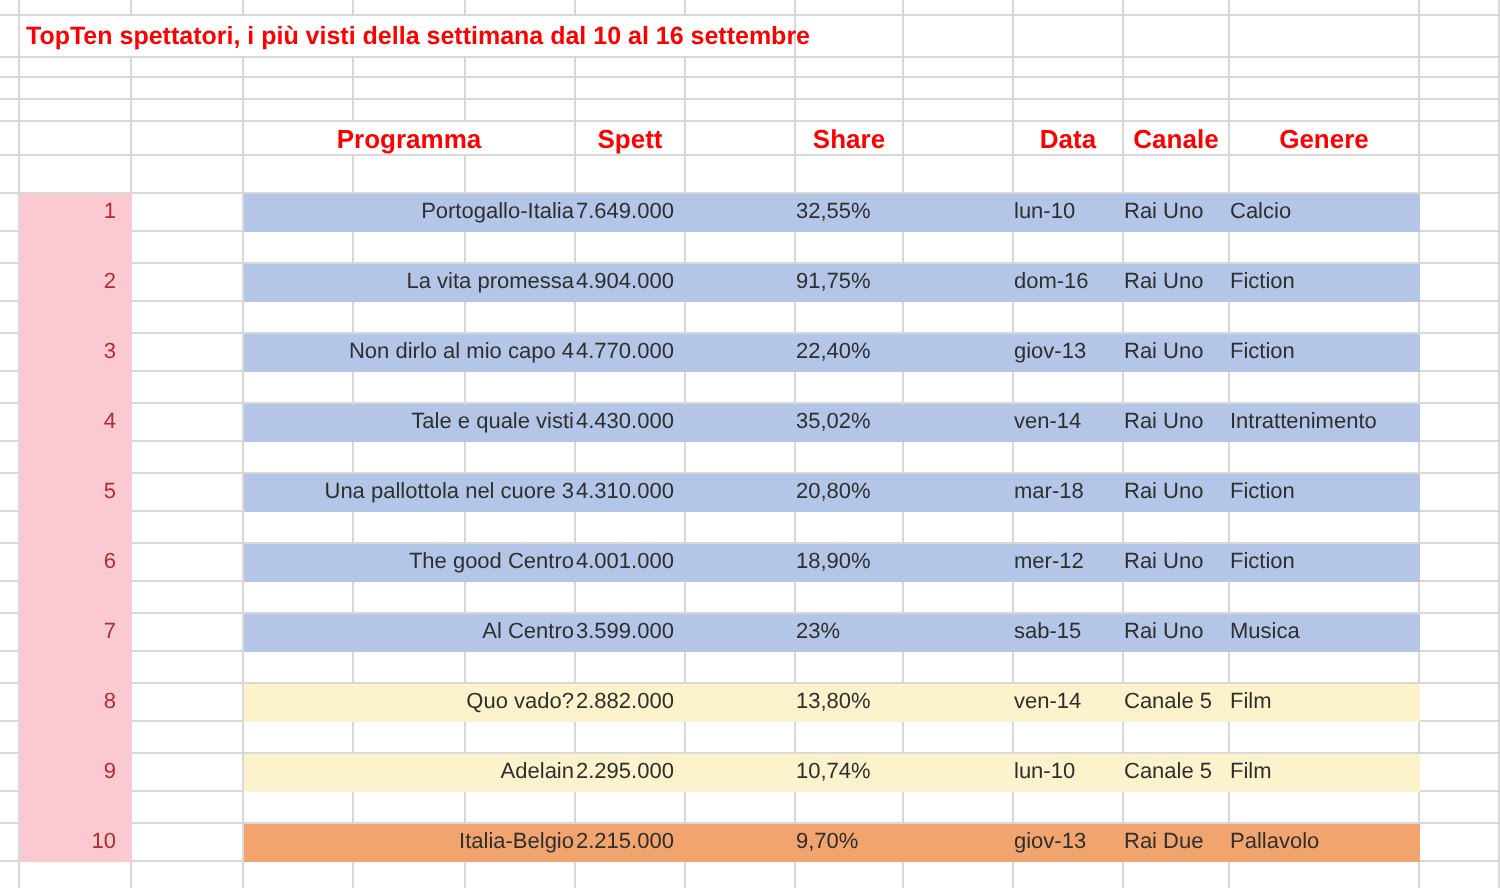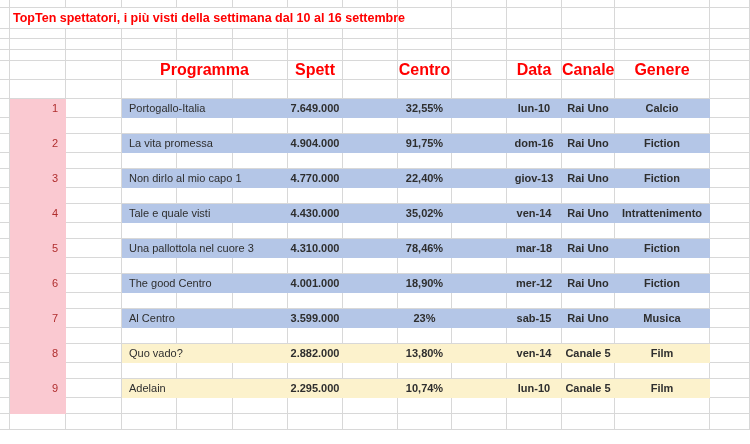--- a/index.html
+++ b/index.html
@@ -44,29 +44,29 @@
   tr.h17 { height: 17px; }
   tr.h19 { height: 19px; }
   tr.h16 { height: 16px; }
 
   
   td.pink { background: var(--pink); border-color: var(--pink); }
   td.num  { color: var(--numred); text-align: right; padding-right: 7px; }
 
   
   td.band { background: var(--band); border-color: var(--band); }
-  td.prog { text-align: left; padding-left: 7px; }
-  td.ctr  { text-align: center; font-weight: bold; }
+  td.prog { text-align: right; padding-left: 7px; }
+  td.ctr  { text-align: left; }
 
   
   td.hdr {
     color: var(--red);
     font-weight: 700;
     text-align: center;
-    font-size: 16px;
+    font-size: 13px;
   }
 
   
   td.title-cell { vertical-align: middle; }
   .title-text {
     display: inline-block;
     color: var(--red);
     font-weight: 700;
     font-size: 12.5px;
     white-space: nowrap;
@@ -172,21 +172,21 @@
           <td class="filler"></td>
         </tr>
 
       <tr class="h17">
         <td class="filler"></td>
         <td class="filler"></td>
         <td class="filler"></td>
         <td class="hdr" colspan="3">Programma</td>
         <td class="hdr">Spett</td>
         <td class="filler"></td>
-        <td class="hdr">Centro</td>
+        <td class="hdr">Share</td>
         <td class="filler"></td>
         <td class="hdr">Data</td>
         <td class="hdr">Canale</td>
         <td class="hdr">Genere</td>
         <td class="filler"></td>
       </tr>
 
       <tr class="h19">
           <td class="filler"></td>
           <td class="filler"></td>
@@ -261,21 +261,21 @@
     <td class="filler"></td>
     <td class="filler"></td>
     <td class="filler"></td>
     <td class="filler"></td>
     <td class="filler"></td>
   </tr>
         <tr class="h19" style="--band: #b4c6e7;">
     <td class="filler"></td>
     <td class="pink num">3</td>
     <td class="filler"></td>
-    <td class="band prog" colspan="3">Non dirlo al mio capo 1</td>
+    <td class="band prog" colspan="3">Non dirlo al mio capo 4</td>
     <td class="band ctr">4.770.000</td>
     <td class="band"></td>
     <td class="band ctr">22,40%</td>
     <td class="band"></td>
     <td class="band ctr">giov-13</td>
     <td class="band ctr">Rai Uno</td>
     <td class="band ctr">Fiction</td>
     <td class="filler"></td>
   </tr>
         <tr class="h16">
@@ -324,21 +324,21 @@
     <td class="filler"></td>
     <td class="filler"></td>
   </tr>
         <tr class="h19" style="--band: #b4c6e7;">
     <td class="filler"></td>
     <td class="pink num">5</td>
     <td class="filler"></td>
     <td class="band prog" colspan="3">Una pallottola nel cuore 3</td>
     <td class="band ctr">4.310.000</td>
     <td class="band"></td>
-    <td class="band ctr">78,46%</td>
+    <td class="band ctr">20,80%</td>
     <td class="band"></td>
     <td class="band ctr">mar-18</td>
     <td class="band ctr">Rai Uno</td>
     <td class="band ctr">Fiction</td>
     <td class="filler"></td>
   </tr>
         <tr class="h16">
     <td class="filler"></td>
     <td class="pink"></td>
     <td class="filler"></td>
@@ -467,20 +467,34 @@
     <td class="filler"></td>
     <td class="filler"></td>
     <td class="filler"></td>
     <td class="filler"></td>
     <td class="filler"></td>
     <td class="filler"></td>
     <td class="filler"></td>
     <td class="filler"></td>
     <td class="filler"></td>
   </tr>
+        <tr class="h19" style="--band: #f1a46e;">
+    <td class="filler"></td>
+    <td class="pink num">10</td>
+    <td class="filler"></td>
+    <td class="band prog" colspan="3">Italia-Belgio</td>
+    <td class="band ctr">2.215.000</td>
+    <td class="band"></td>
+    <td class="band ctr">9,70%</td>
+    <td class="band"></td>
+    <td class="band ctr">giov-13</td>
+    <td class="band ctr">Rai Due</td>
+    <td class="band ctr">Pallavolo</td>
+    <td class="filler"></td>
+  </tr>
         <tr class="h16">
     <td class="filler"></td>
     <td class=""></td>
     <td class="filler"></td>
     <td class="filler"></td>
     <td class="filler"></td>
     <td class="filler"></td>
     <td class="filler"></td>
     <td class="filler"></td>
     <td class="filler"></td>

